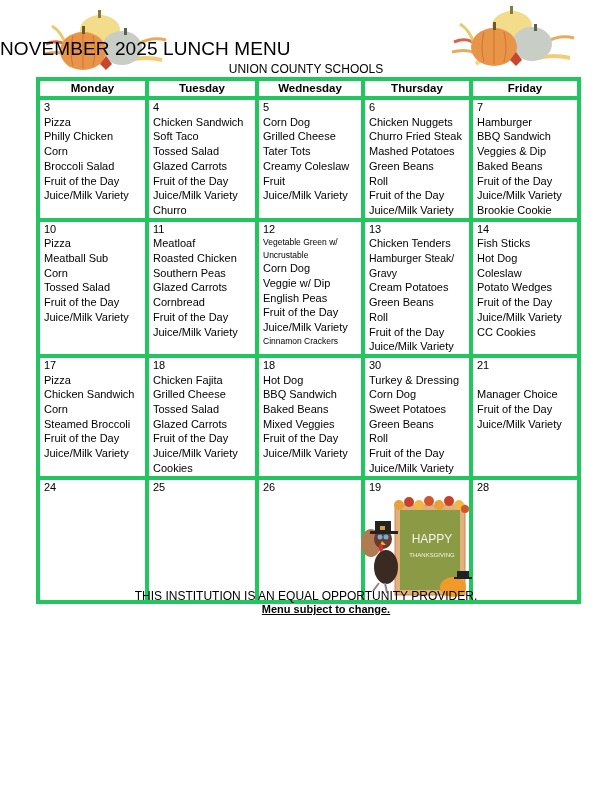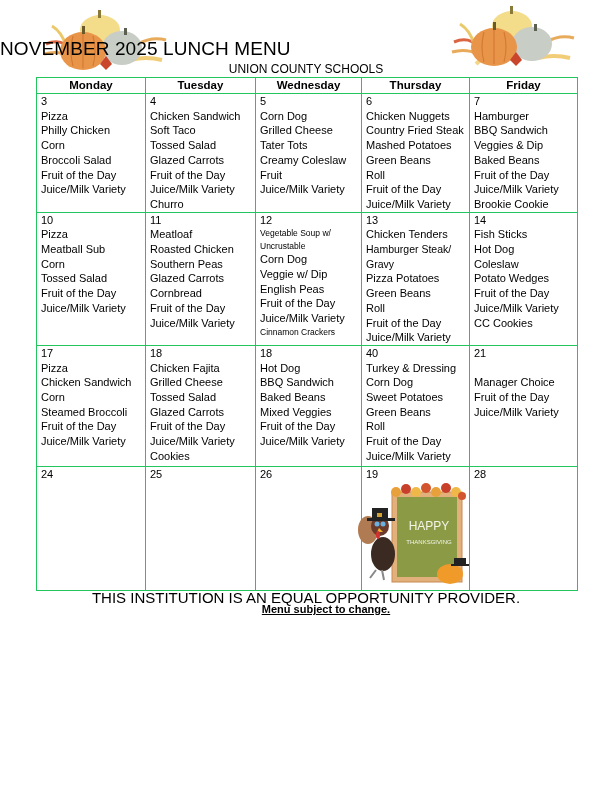--- a/index.html
+++ b/index.html
@@ -1,29 +1,29 @@
 <!DOCTYPE html>
 <html><head>
 <meta charset="utf-8">
 <style>
   html, body { margin:0; padding:0; background:#fff; }
   body { width:612px; height:792px; position:relative; overflow:hidden; font-family:"Liberation Sans", sans-serif; color:#000; }
   .title { position:absolute; left:0; width:612px; top:38px; font-size:19px; letter-spacing:0.1px; }
   .subtitle { position:absolute; left:0; width:612px; top:62px; text-align:center; font-size:12px; }
   .deco { position:absolute; }
   table.menu { position:absolute; left:36px; top:77px; width:541px; border-collapse:collapse; table-layout:fixed; }
-  table.menu th, table.menu td { border:1px solid #22c55e; padding:0 0 0 4px; vertical-align:top; }
+  table.menu th, table.menu td { border:4px solid #22c55e; padding:0 0 0 4px; vertical-align:top; }
   table.menu th { height:15px; font-size:11.5px; font-weight:bold; text-align:center; padding:0; line-height:15px; }
   table.menu td { font-size:11px; line-height:14.7px; }
   .daynum { display:block; }
   .item { display:block; white-space:nowrap; }
   .item.small { font-size:8.5px; line-height:12.5px; }
   .item.mid { font-size:10.5px; }
   .centered .item { padding-right:4px; }
-  .footer1 { position:absolute; top:589px; left:0; width:612px; text-align:center; font-size:15px; }
+  .footer1 { position:absolute; top:589px; left:0; width:612px; text-align:center; font-size:12px; }
   .footer2 { position:absolute; top:603px; left:0; width:612px; text-align:center; font-size:11px; font-weight:bold; text-decoration:underline;padding-left:20px; }
 </style>
 </head>
 <body>
 
 <svg class="deco" style="left:38px;top:4px;" width="132" height="72" viewBox="0 0 132 72">
   <g opacity="0.9">
     <path d="M8 40 q14 -6 24 4" stroke="#d6552f" stroke-width="3" fill="none"></path>
     <path d="M6 50 q14 -4 26 2" stroke="#e6a24a" stroke-width="3" fill="none"></path>
     <path d="M14 22 q10 6 14 20" stroke="#e9c45a" stroke-width="3" fill="none"></path>
@@ -107,21 +107,21 @@
         <span class="item">Corn Dog</span>
         <span class="item">Grilled Cheese</span>
         <span class="item">Tater Tots</span>
         <span class="item">Creamy Coleslaw</span>
         <span class="item">Fruit</span>
         <span class="item">Juice/Milk Variety</span>
       </td>
       <td>
         <span class="daynum">6</span>
         <span class="item">Chicken Nuggets</span>
-        <span class="item">Country Fried Steak</span>
+        <span class="item">Churro Fried Steak</span>
         <span class="item">Mashed Potatoes</span>
         <span class="item">Green Beans</span>
         <span class="item">Roll</span>
         <span class="item">Fruit of the Day</span>
         <span class="item">Juice/Milk Variety</span>
       </td>
       <td>
         <span class="daynum">7</span>
         <span class="item">Hamburger</span>
         <span class="item">BBQ Sandwich</span>
@@ -148,35 +148,35 @@
         <span class="item">Meatloaf</span>
         <span class="item">Roasted Chicken</span>
         <span class="item">Southern Peas</span>
         <span class="item">Glazed Carrots</span>
         <span class="item">Cornbread</span>
         <span class="item">Fruit of the Day</span>
         <span class="item">Juice/Milk Variety</span>
       </td>
       <td>
         <span class="daynum">12</span>
-        <span class="item small">Vegetable Soup w/</span>
+        <span class="item small">Vegetable Green w/</span>
         <span class="item small">Uncrustable</span>
         <span class="item">Corn Dog</span>
         <span class="item">Veggie w/ Dip</span>
         <span class="item">English Peas</span>
         <span class="item">Fruit of the Day</span>
         <span class="item">Juice/Milk Variety</span>
         <span class="item small">Cinnamon Crackers</span>
       </td>
       <td>
         <span class="daynum">13</span>
         <span class="item">Chicken Tenders</span>
         <span class="item mid">Hamburger Steak/</span>
         <span class="item mid">Gravy</span>
-        <span class="item">Pizza Potatoes</span>
+        <span class="item">Cream Potatoes</span>
         <span class="item">Green Beans</span>
         <span class="item">Roll</span>
         <span class="item">Fruit of the Day</span>
         <span class="item">Juice/Milk Variety</span>
       </td>
       <td>
         <span class="daynum">14</span>
         <span class="item">Fish Sticks</span>
         <span class="item">Hot Dog</span>
         <span class="item">Coleslaw</span>
@@ -210,21 +210,21 @@
       <td>
         <span class="daynum">18</span>
         <span class="item">Hot Dog</span>
         <span class="item">BBQ Sandwich</span>
         <span class="item">Baked Beans</span>
         <span class="item">Mixed Veggies</span>
         <span class="item">Fruit of the Day</span>
         <span class="item">Juice/Milk Variety</span>
       </td>
       <td>
-        <span class="daynum">40</span>
+        <span class="daynum">30</span>
         <span class="item">Turkey &amp; Dressing</span>
         <span class="item">Corn Dog</span>
         <span class="item">Sweet Potatoes</span>
         <span class="item">Green Beans</span>
         <span class="item">Roll</span>
         <span class="item">Fruit of the Day</span>
         <span class="item">Juice/Milk Variety</span>
       </td>
       <td class="centered">
         <span class="daynum">21</span>

